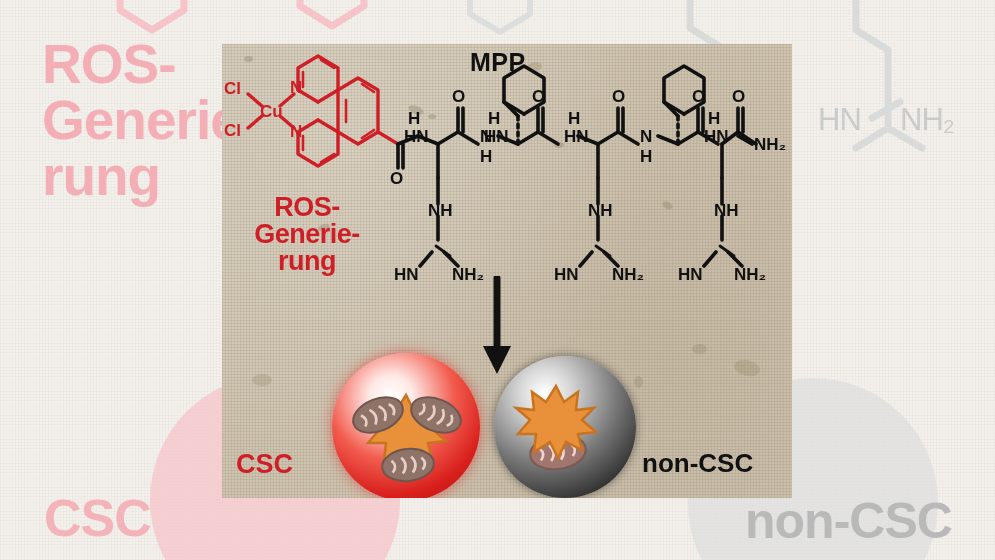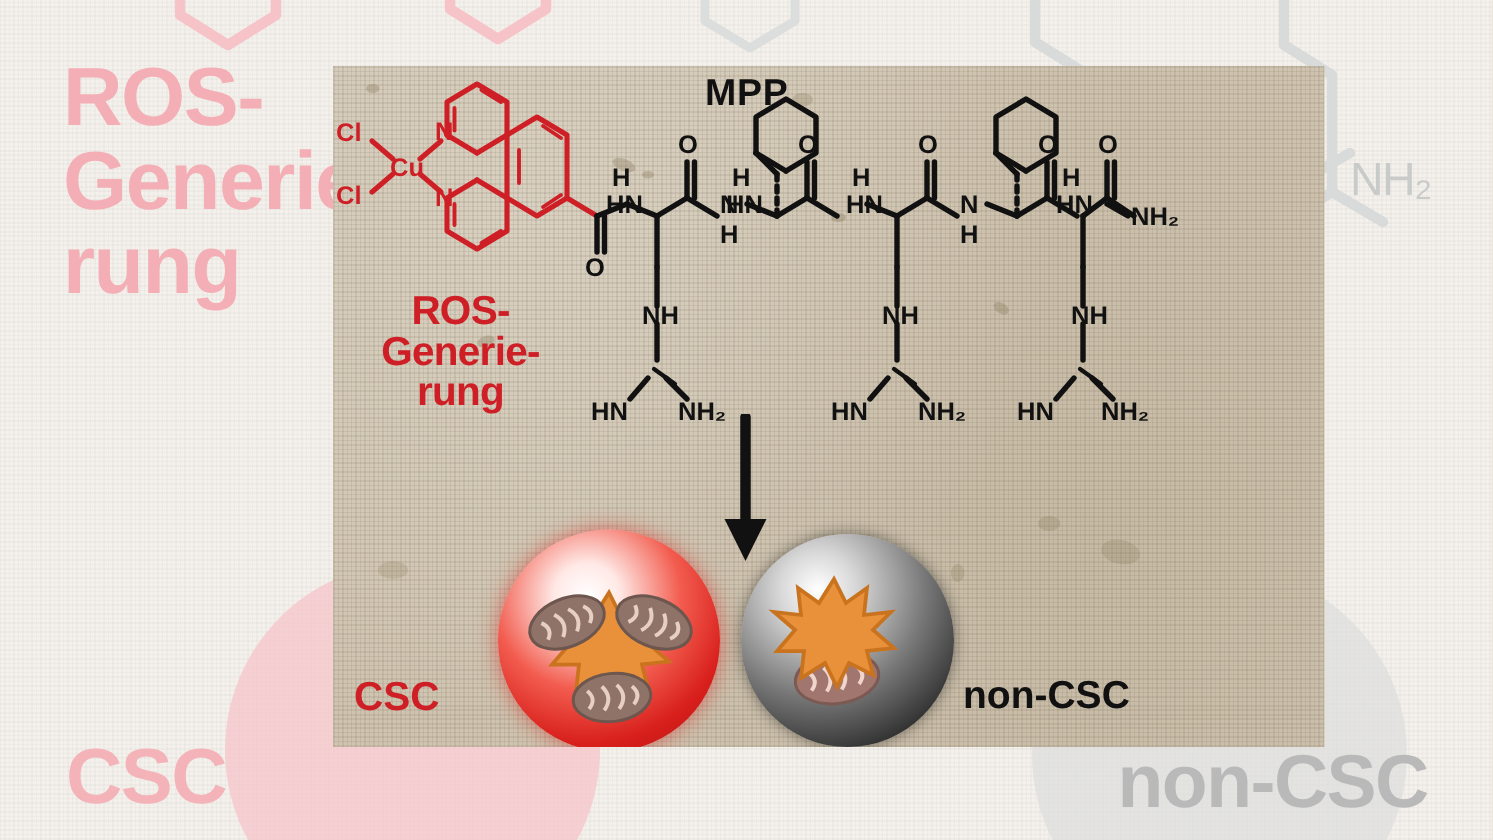--- a/index.html
+++ b/index.html
@@ -21,21 +21,21 @@
   #bg-ros{left:42px;top:36px;font-size:55px;color:#f3afb5;}
   #bg-csc{left:44px;top:492px;font-size:52px;color:#f3b3b8;}
   #bg-noncsc{left:745px;top:496px;font-size:50px;color:#b9b9b9;}
   .bg-circle{position:absolute;border-radius:50%;}
   #bg-circle-pink{left:150px;top:375px;width:250px;height:250px;background:#f6c2c7;opacity:.72;}
   #bg-circle-gray{left:688px;top:378px;width:250px;height:250px;background:#dddddd;opacity:.75;}
   .bg-svg{position:absolute;left:0;top:0;width:995px;height:560px;}
 
   
   #panel{
-    position:absolute;left:222px;top:44px;width:661px;height:454px;
+    position:absolute;left:222px;top:44px;width:570px;height:454px;
     background:#cfc4b0;overflow:hidden;
   }
   #panel .canvas-tex{
     position:absolute;inset:0;
     background-image:
       repeating-linear-gradient(0deg,rgba(90,75,55,.10) 0 1px,transparent 1px 3px),
       repeating-linear-gradient(90deg,rgba(90,75,55,.10) 0 1px,transparent 1px 3px),
       radial-gradient(circle at 20% 20%,rgba(255,255,255,.22),transparent 55%),
       radial-gradient(circle at 78% 70%,rgba(120,100,70,.10),transparent 60%);
   }

